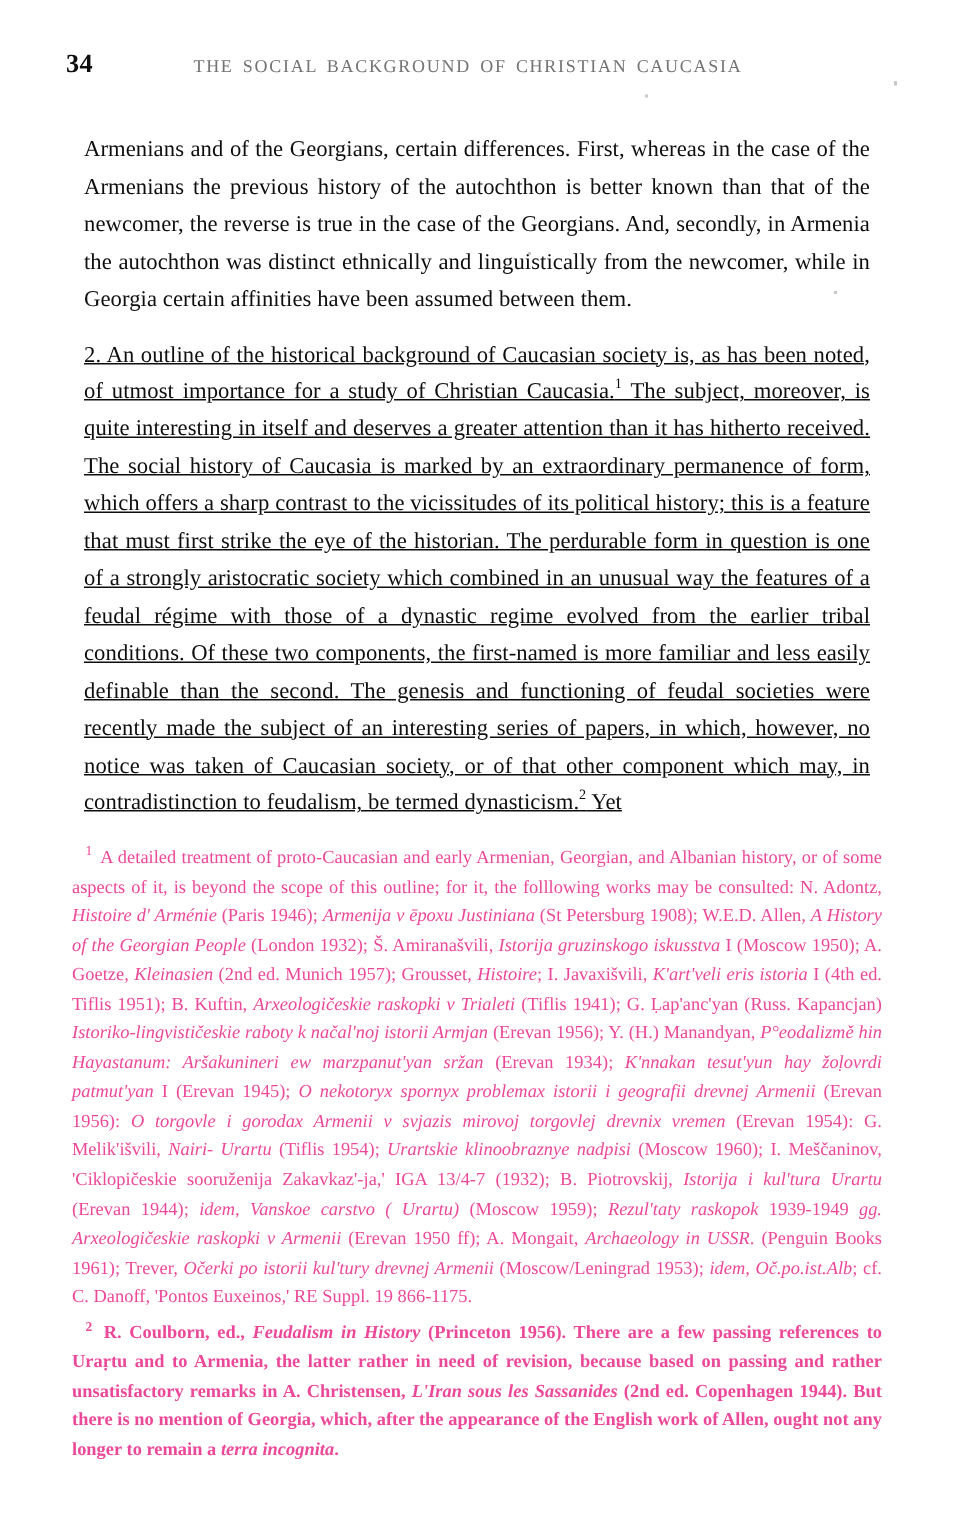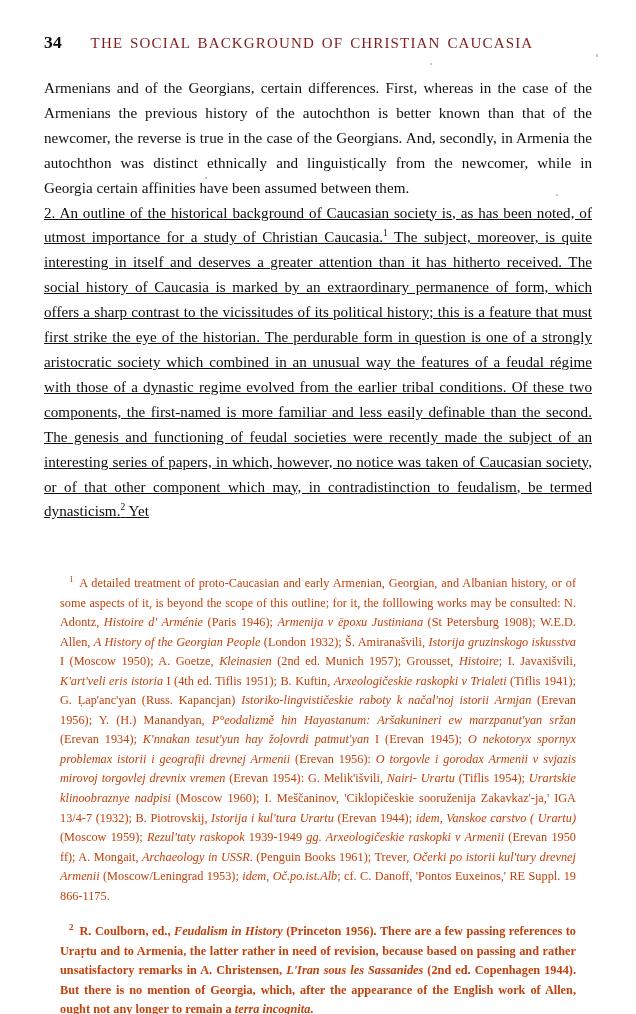--- a/index.html
+++ b/index.html
@@ -35,41 +35,41 @@
   }
   .folio {
     font-size: 17.5px;
     font-weight: 700;
     letter-spacing: 0.2px;
     color: #0d0d0d;
   }
   .head-title {
     flex: 1;
     text-align: center;
-    font-size: 15px;
+    font-size: 12px;
     letter-spacing: 1.15px;
     word-spacing: 2px;
-    color: #7f1d1d;
+    color: #737373;
     padding-right: 30px;
     white-space: nowrap;
   }
 
   
   .body-text {
     position: absolute;
     top: 76px;
     left: 44px;
     width: 548px;
   }
   .para {
     font-size: 15.1px;
     line-height: 24.9px;
     text-align: justify;
     text-justify: inter-word;
-    margin: 0;
+    margin: 12px;
     color: #0e0e0e;
     letter-spacing: 0.05px;
   }
   .para + .para {
     text-indent: 0;
     text-decoration: underline;
   }
   sup {
     font-size: 9.5px;
     vertical-align: super;
@@ -81,22 +81,22 @@
     position: absolute;
     top: 558px;
     left: 44px;
     width: 548px;
   }
   .fn {
     font-size: 12.25px;
     line-height: 19.55px;
     text-align: justify;
     text-justify: inter-word;
-    margin: 16px;
-    color: #c2410c;
+    margin: 4px;
+    color: #ec4899;
     letter-spacing: 0.02px;
   }
   .fn .fn-marker {
     font-size: 9px;
     vertical-align: super;
     line-height: 0;
     margin-right: 2.5px;
   }
   .fn-indent {
     text-indent: 9px;

